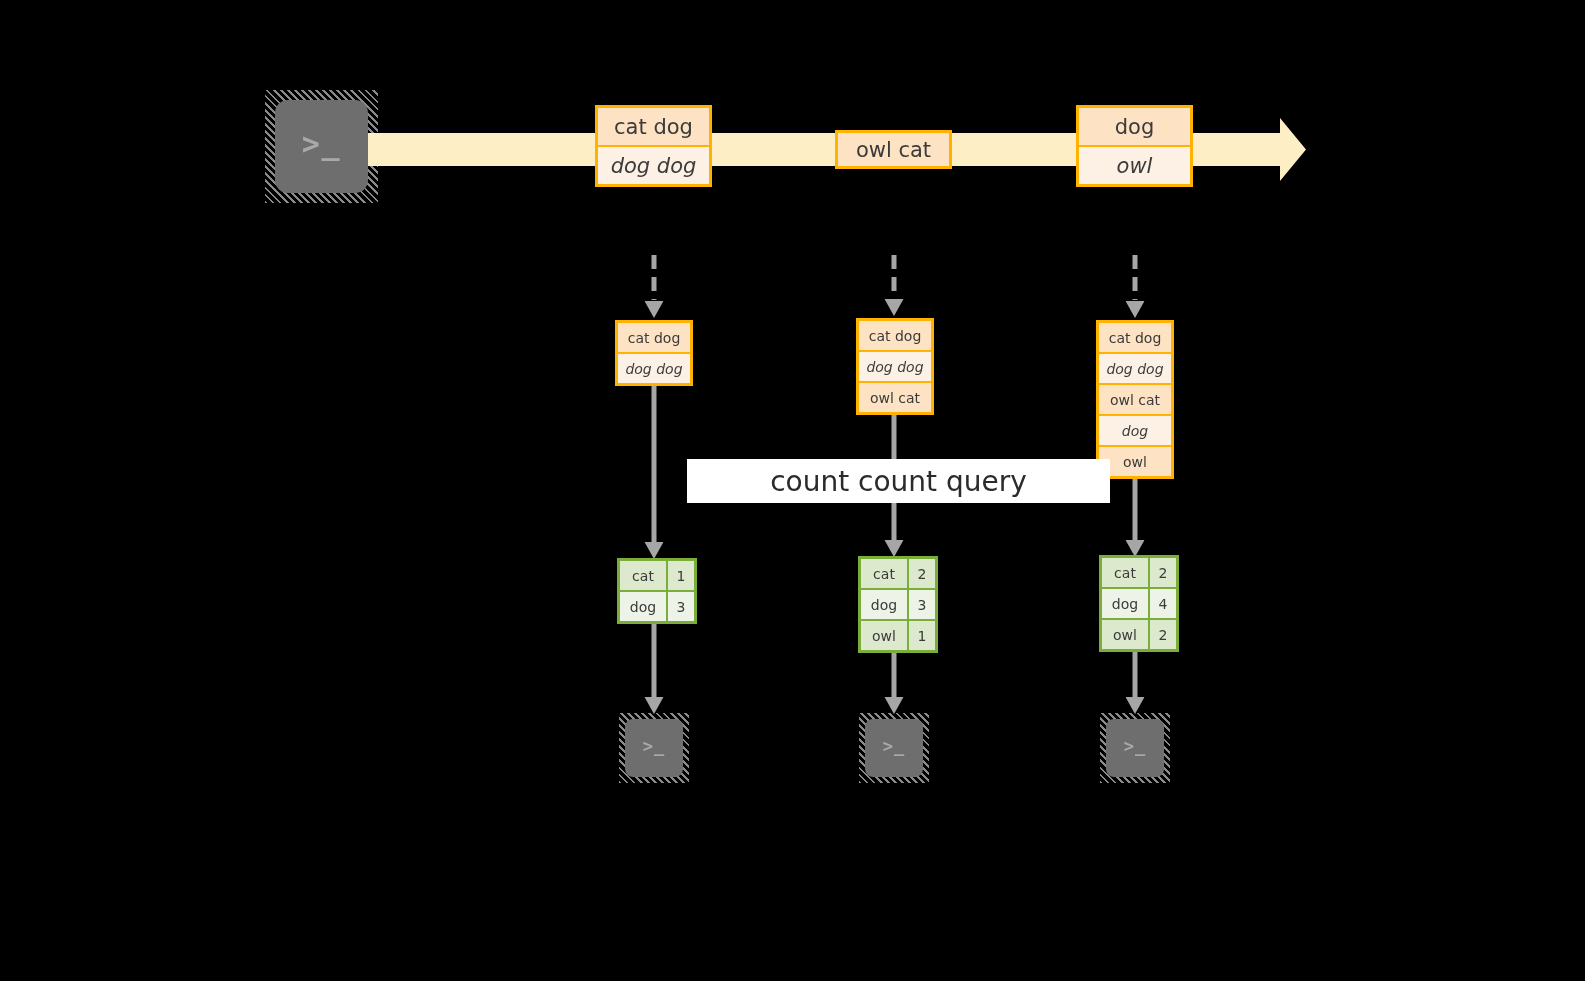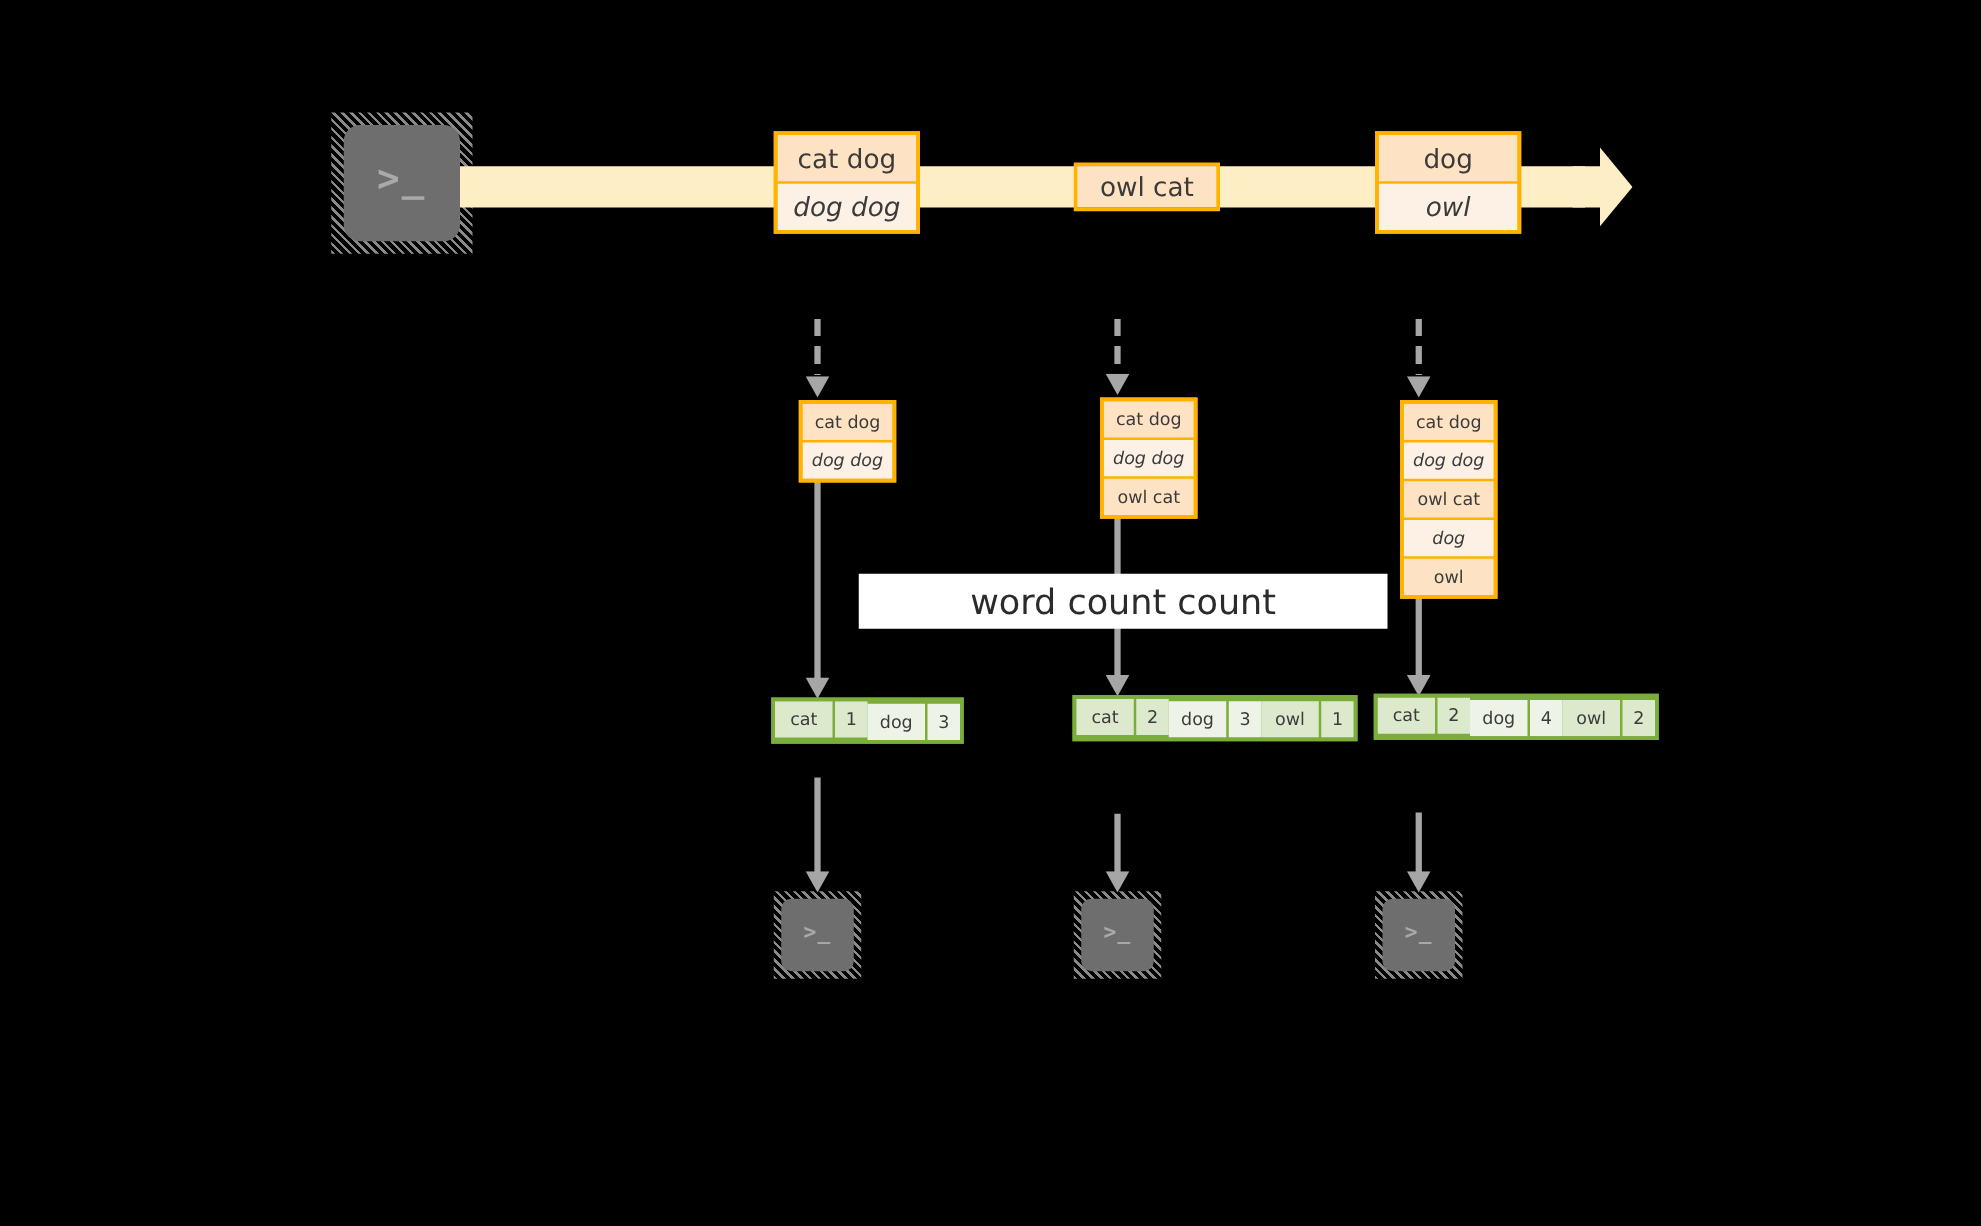--- a/index.html
+++ b/index.html
@@ -54,21 +54,20 @@
   }
   .stream-head svg { display: block; }
 
   
   .rec {
     position: absolute;
     border: 3px solid #ffb300;
     background: #ffb300;
     display: flex; flex-direction: column;
     overflow: hidden;
-    margin-left: 24px;
   }
   .rec .cell {
     flex: 1 1 auto;
     display: flex; align-items: center; justify-content: center;
     color: #3b3b3b;
     white-space: nowrap;
   }
   .rec .cell.dark  { background: #fde2c4; }
   .rec .cell.light { background: #fdf1e6; font-style: italic; }
   .rec .cell + .cell { margin-top: 2px; }
@@ -79,21 +78,21 @@
 
   
   .rec.mid { z-index: 6; }
   .rec.mid .cell { font-size: 14px; height: 29px; }
 
   
   .tbl {
     position: absolute;
     border: 3px solid #7aad3a;
     background: #7aad3a;
-    display: flex; flex-direction: row;
+    display: flex; flex-direction: column;
     overflow: hidden;
     z-index: 6;
   }
   .tbl .row { display: flex; height: 29px; }
   .tbl .row + .row { margin-top: 2px; }
   .tbl .k, .tbl .v {
     display: flex; align-items: center;
     color: #3b3b3b; font-size: 14px; white-space: nowrap;
   }
   .tbl .k { width: 46px; justify-content: center; }
@@ -228,21 +227,21 @@
   <div class="conn" style="left:1125px; top:474px; width:19px; height:84px;">
     <div class="line" style="height:68px;"></div>
     <div class="head" style="top:66px;">
       <svg width="19" height="17" viewBox="0 0 19 17">
           <polygon points="0,0 19,0 9.5,17" fill="#a6a6a6"></polygon>
         </svg>
     </div>
   </div>
 
   <div class="banner">
-    <span>word count count</span>
+    <span>count count query</span>
   </div>
 
   <div class="tbl" style="left:617px; top:558px;">
     <div class="row dark">
       <div class="k">cat</div>
       <div class="v">1</div>
     </div>
     <div class="row light">
       <div class="k">dog</div>
       <div class="v">3</div>

